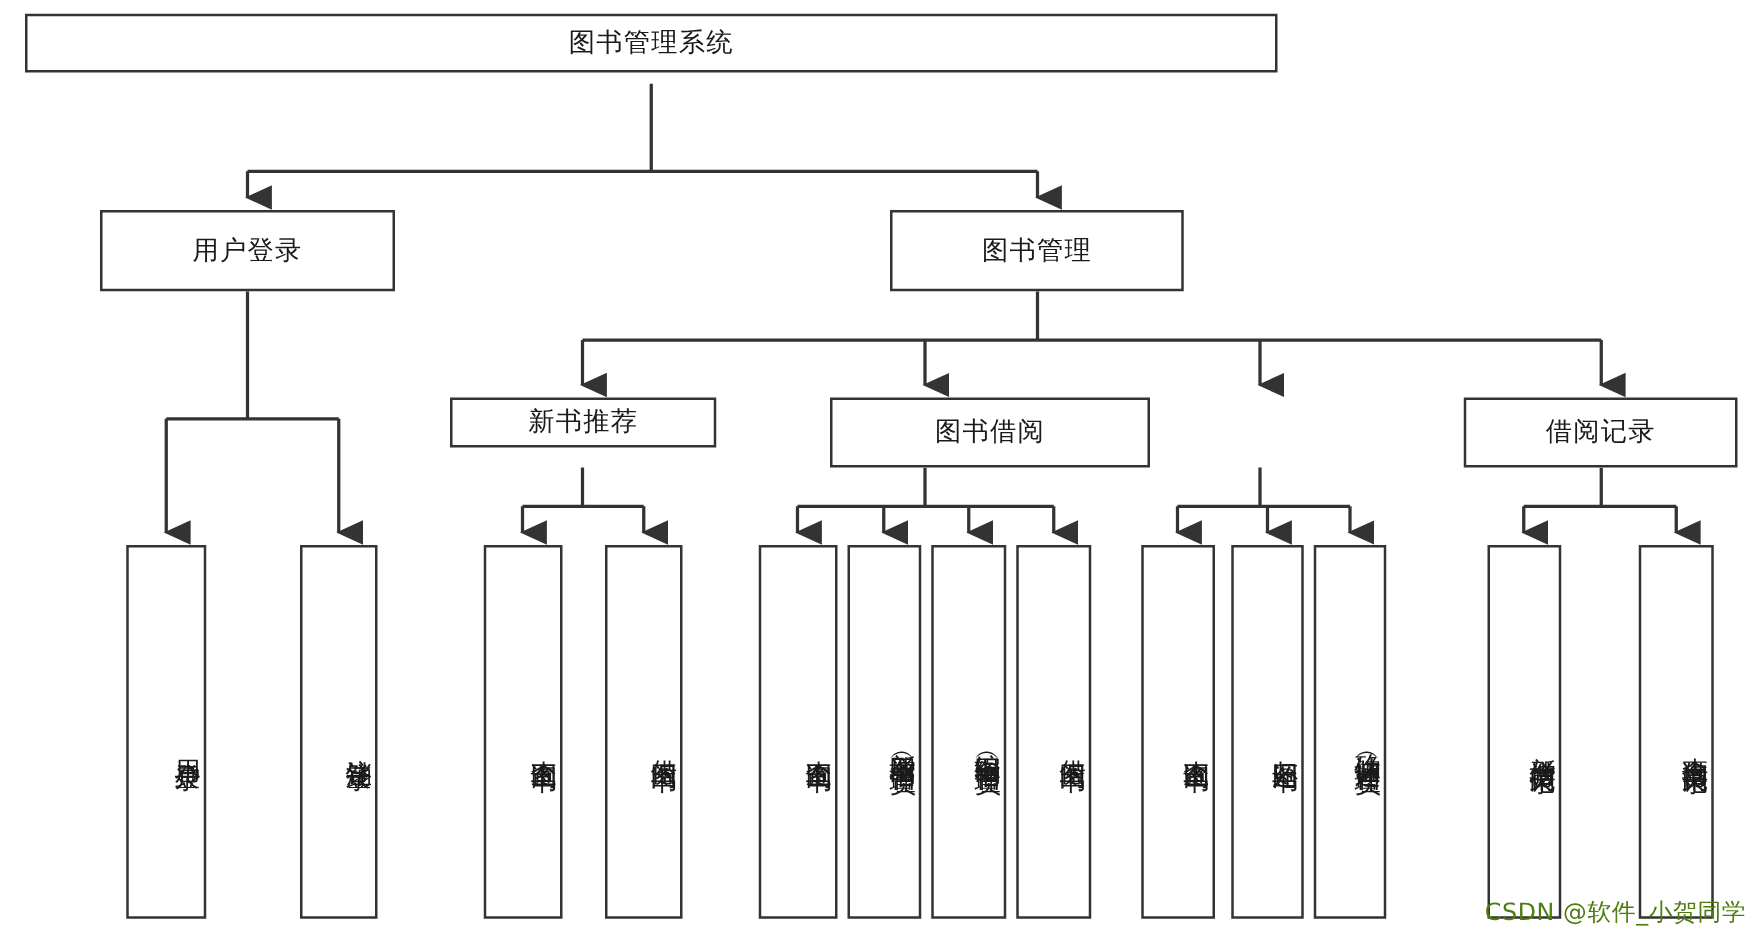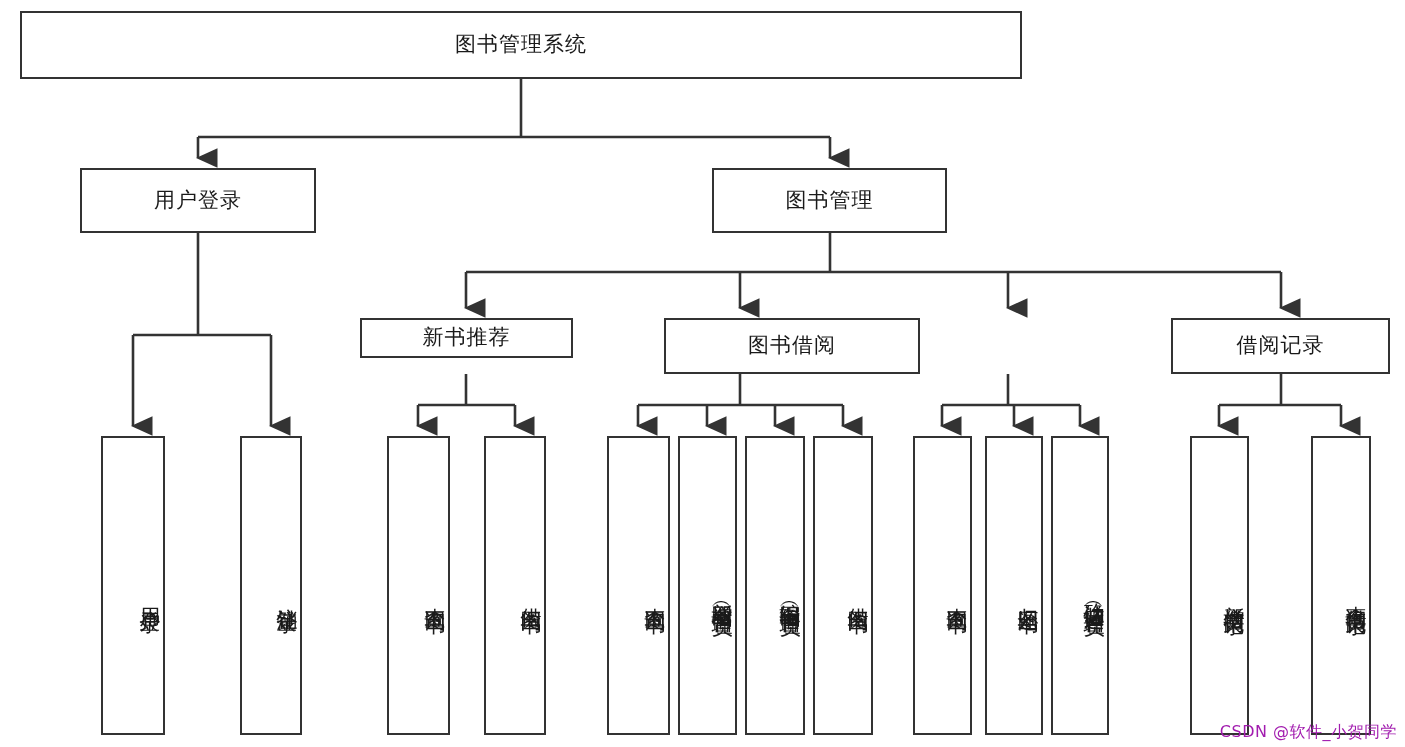--- a/index.html
+++ b/index.html
@@ -53,22 +53,22 @@
     white-space: nowrap;
   }
   .node.vert span {
     writing-mode: vertical-rl;
     text-orientation: upright;
   }
   .watermark {
     position: absolute;
     right: 8px;
     bottom: 4px;
-    font-size: 16px;
-    color: #a21caf;
+    font-size: 19px;
+    color: #4d7c0f;
     letter-spacing: 0.5px;
     white-space: nowrap;
     margin-left: 45px;
   }
 </style>
 </head>
 <body>
 
 <div id="canvas">
 
@@ -115,21 +115,21 @@
       <path d="M 1014 405 L 1014 426" marker-end="url(#arrow)"></path>
       <path d="M 1080 405 L 1080 426" marker-end="url(#arrow)"></path>
 
       <path d="M 1281 374 L 1281 405"></path>
       <path d="M 1219 405 L 1341 405"></path>
       <path d="M 1219 405 L 1219 426" marker-end="url(#arrow)"></path>
       <path d="M 1341 405 L 1341 426" marker-end="url(#arrow)"></path>
     </g>
   </svg>
 
-  <div class="node horiz" id="n-root" style="left: 20px; top: 11px; width: 1002px; height: 68px;">
+  <div class="node horiz" id="n-root" style="left: 20px; top: 11px; width: 1002px; height: 47px;">
     <span>图书管理系统</span>
   </div>
 
   <div class="node horiz" id="n-l1-0" style="left: 80px; top: 168px; width: 236px; height: 65px;">
     <span>用户登录</span>
   </div>
   <div class="node horiz" id="n-l1-1" style="left: 712px; top: 168px; width: 235px; height: 65px;">
     <span>图书管理</span>
   </div>
 

